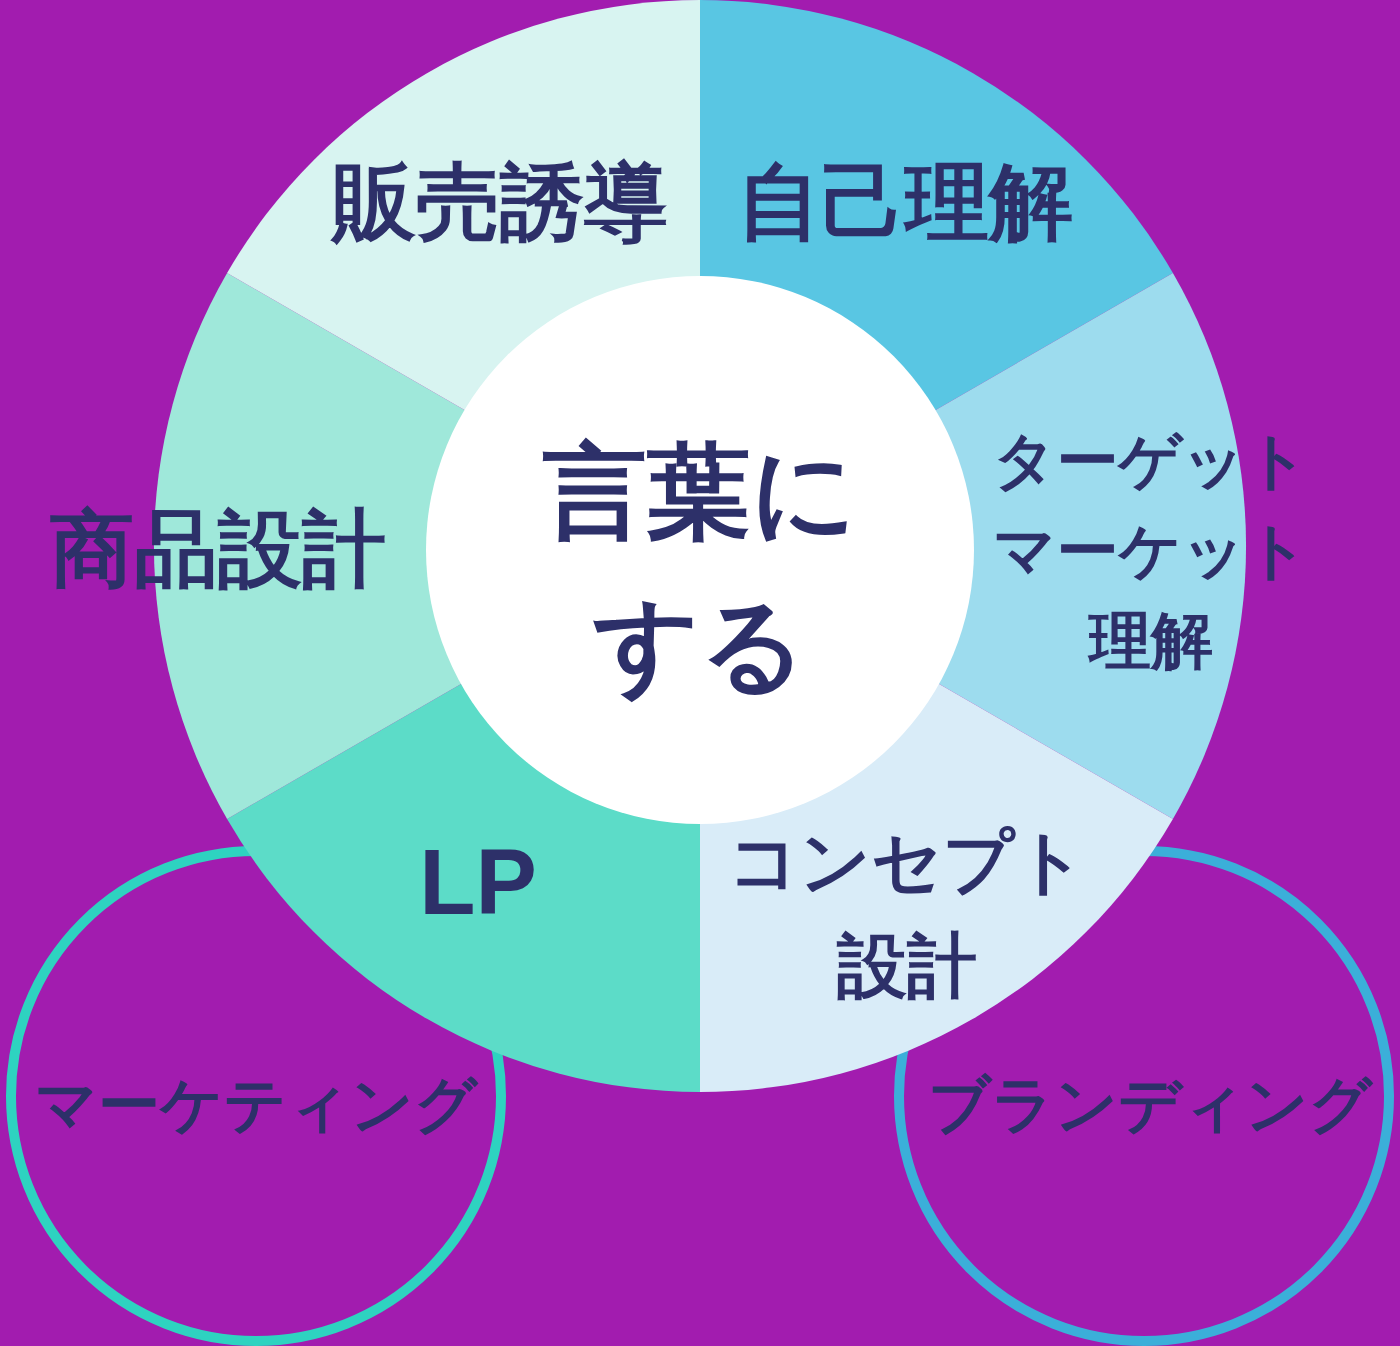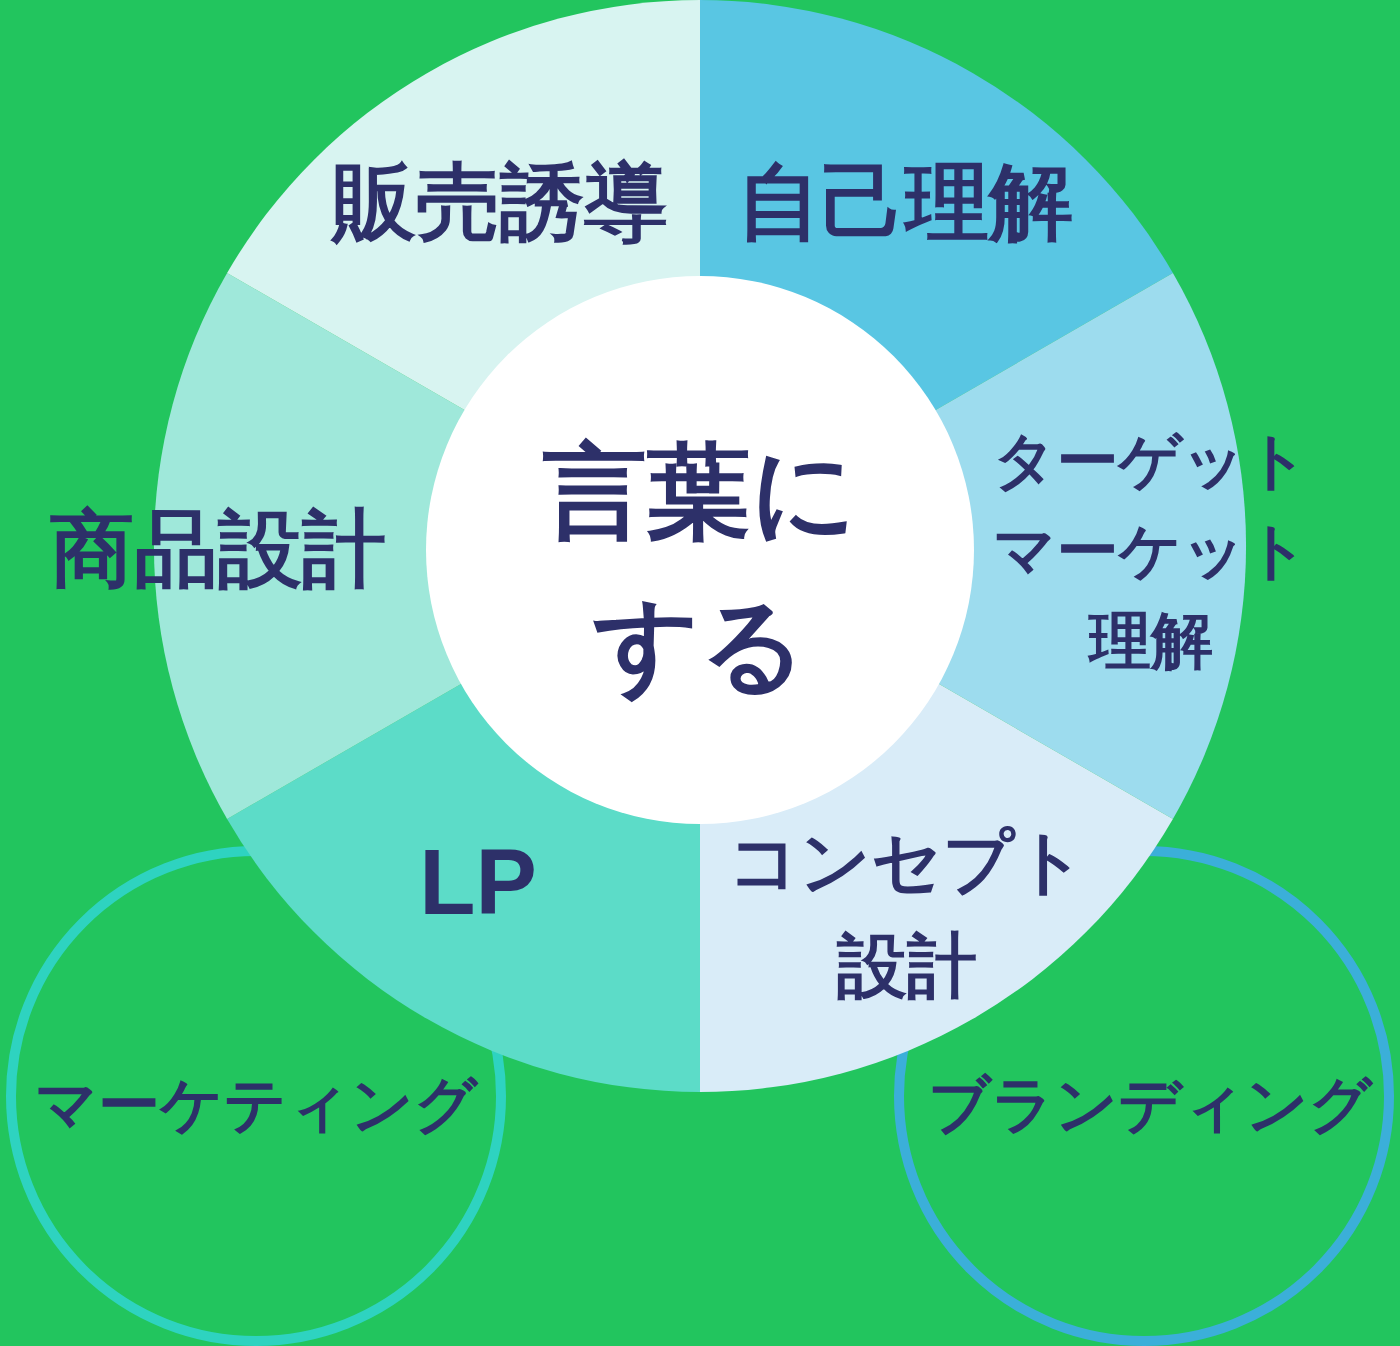--- a/index.html
+++ b/index.html
@@ -4,21 +4,21 @@
 <style>
   html, body {
     margin: 0;
     padding: 0;
     background: #ffffff;
   }
   .canvas {
     position: relative;
     width: 1400px;
     height: 1346px;
-    background: #22c55e;
+    background: #a21caf;
     font-family: "Liberation Sans", "DejaVu Sans", sans-serif;
   }
   svg { display: block; }
   text {
     font-family: "Liberation Sans", "DejaVu Sans", sans-serif;
     font-weight: 600;
   }
   .center-text { font-weight: 700; }
 </style>
 </head>

